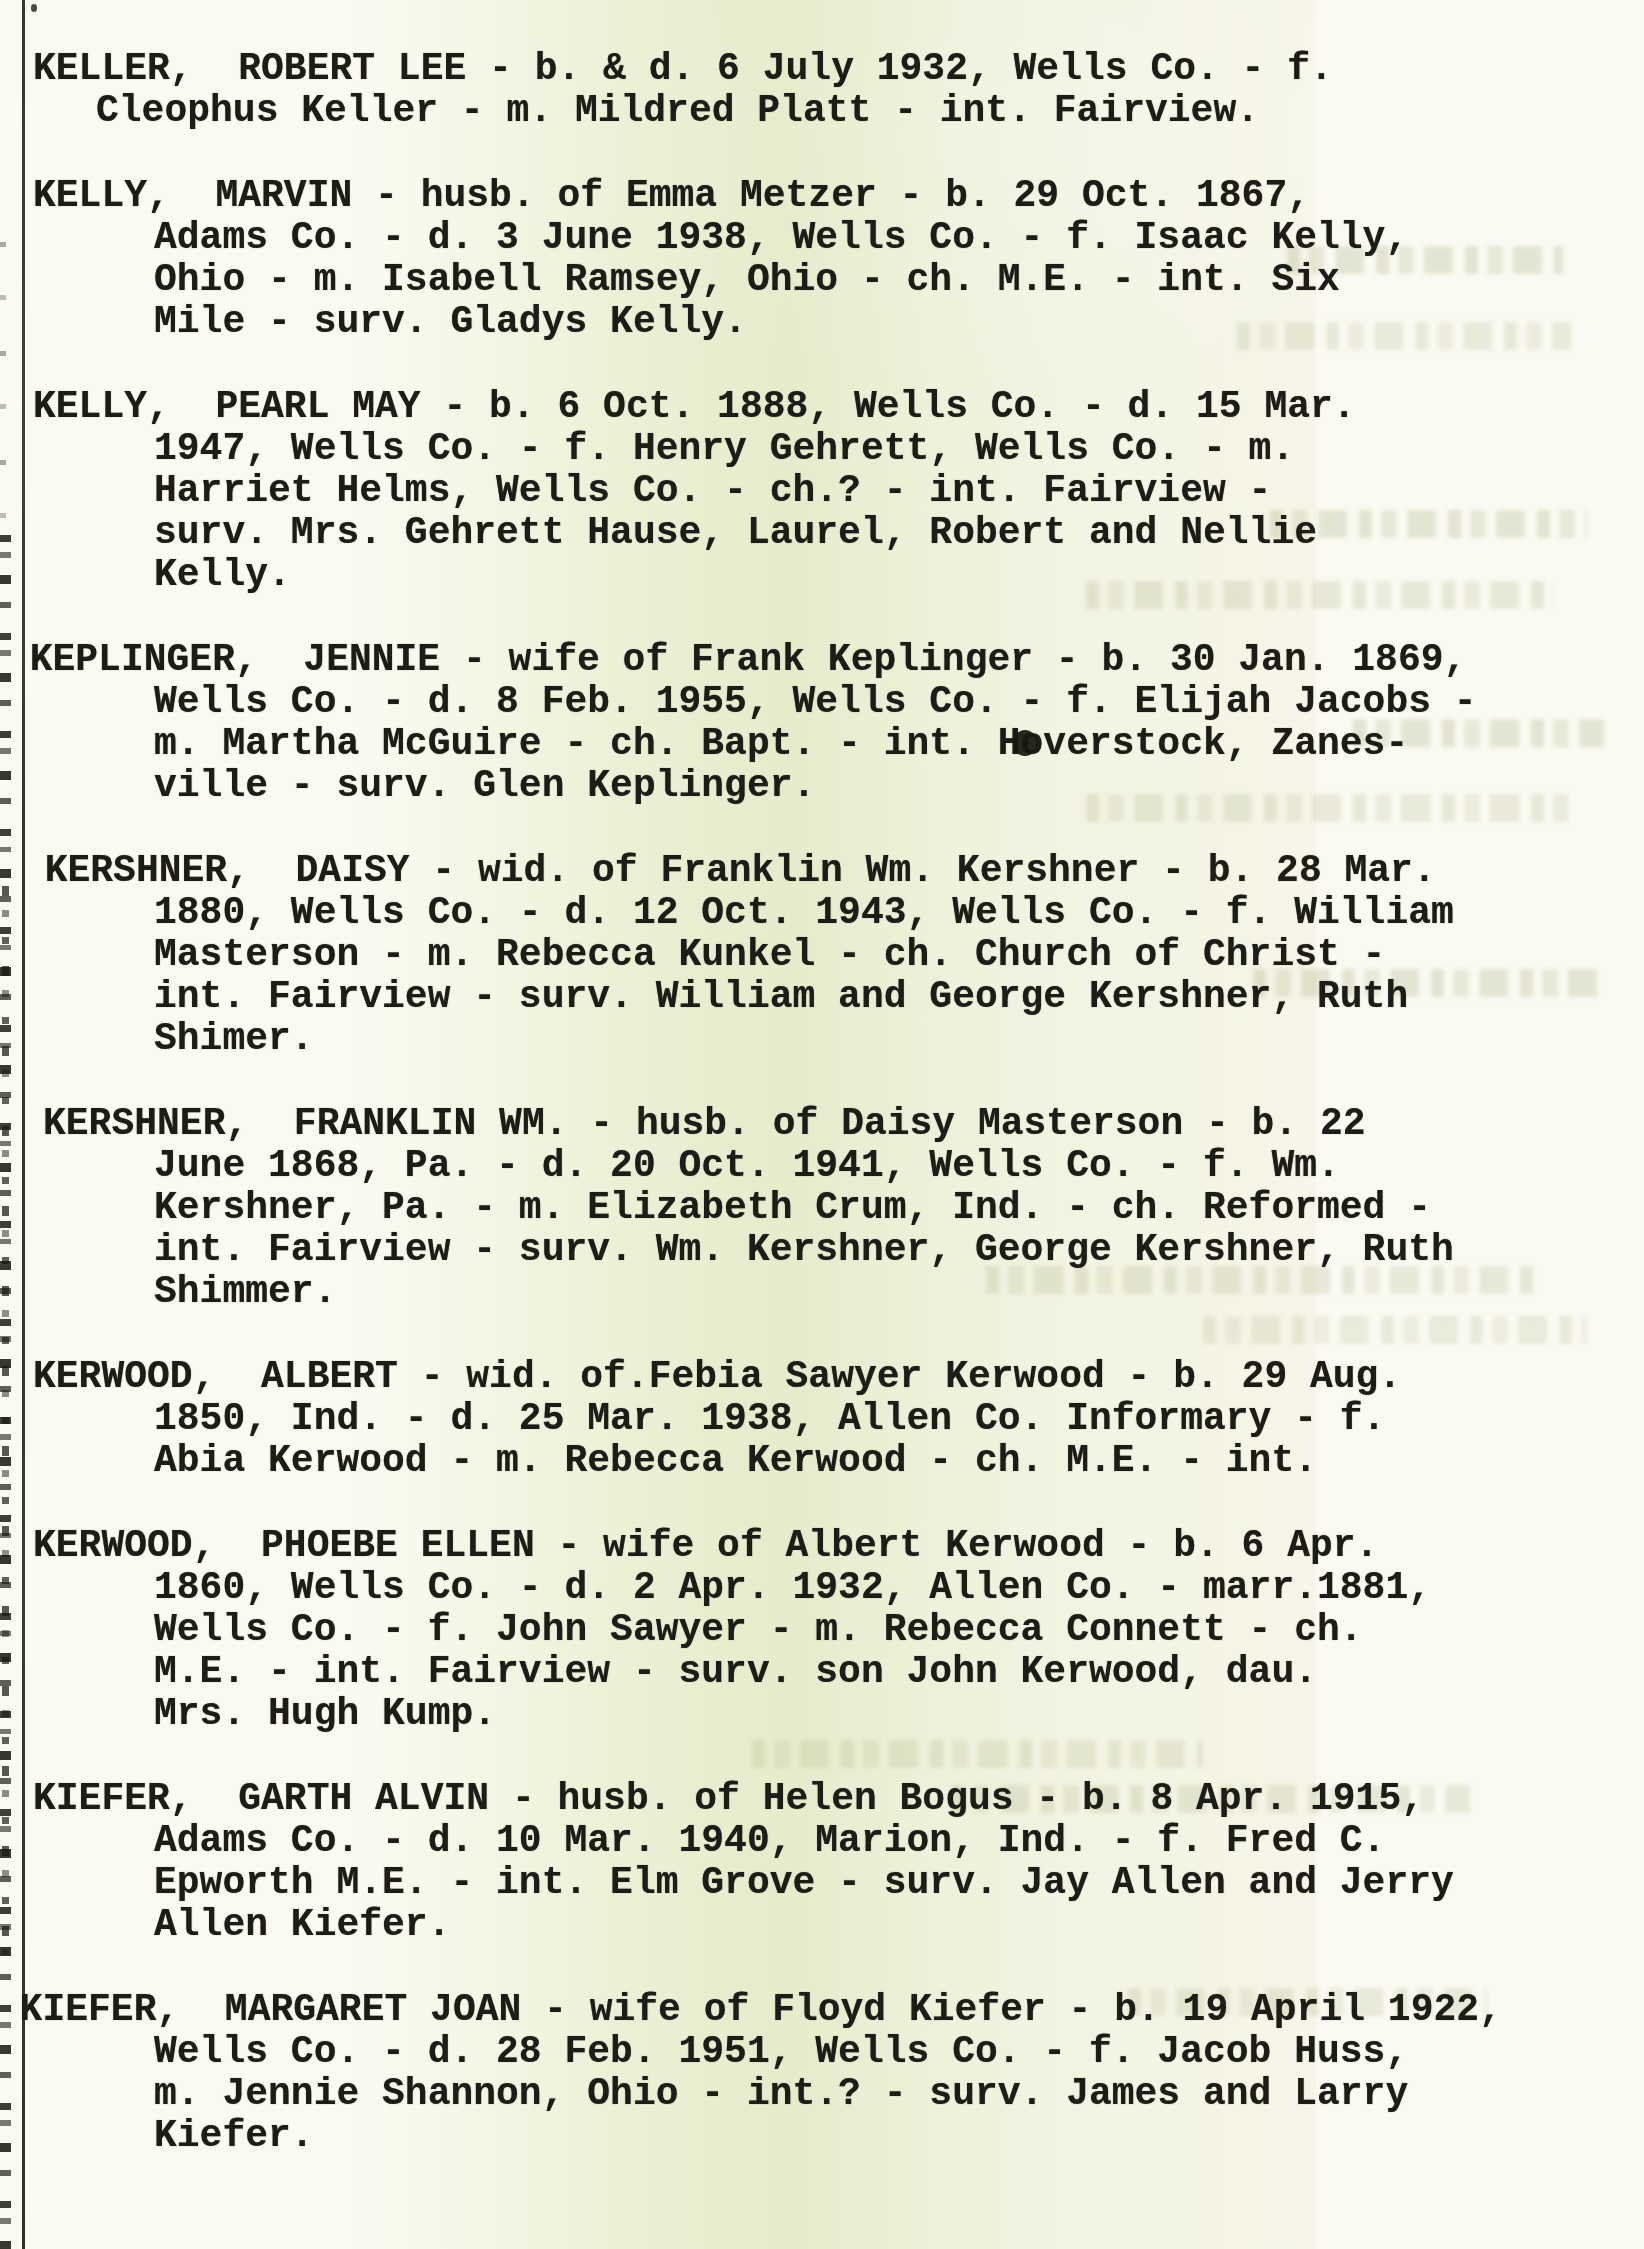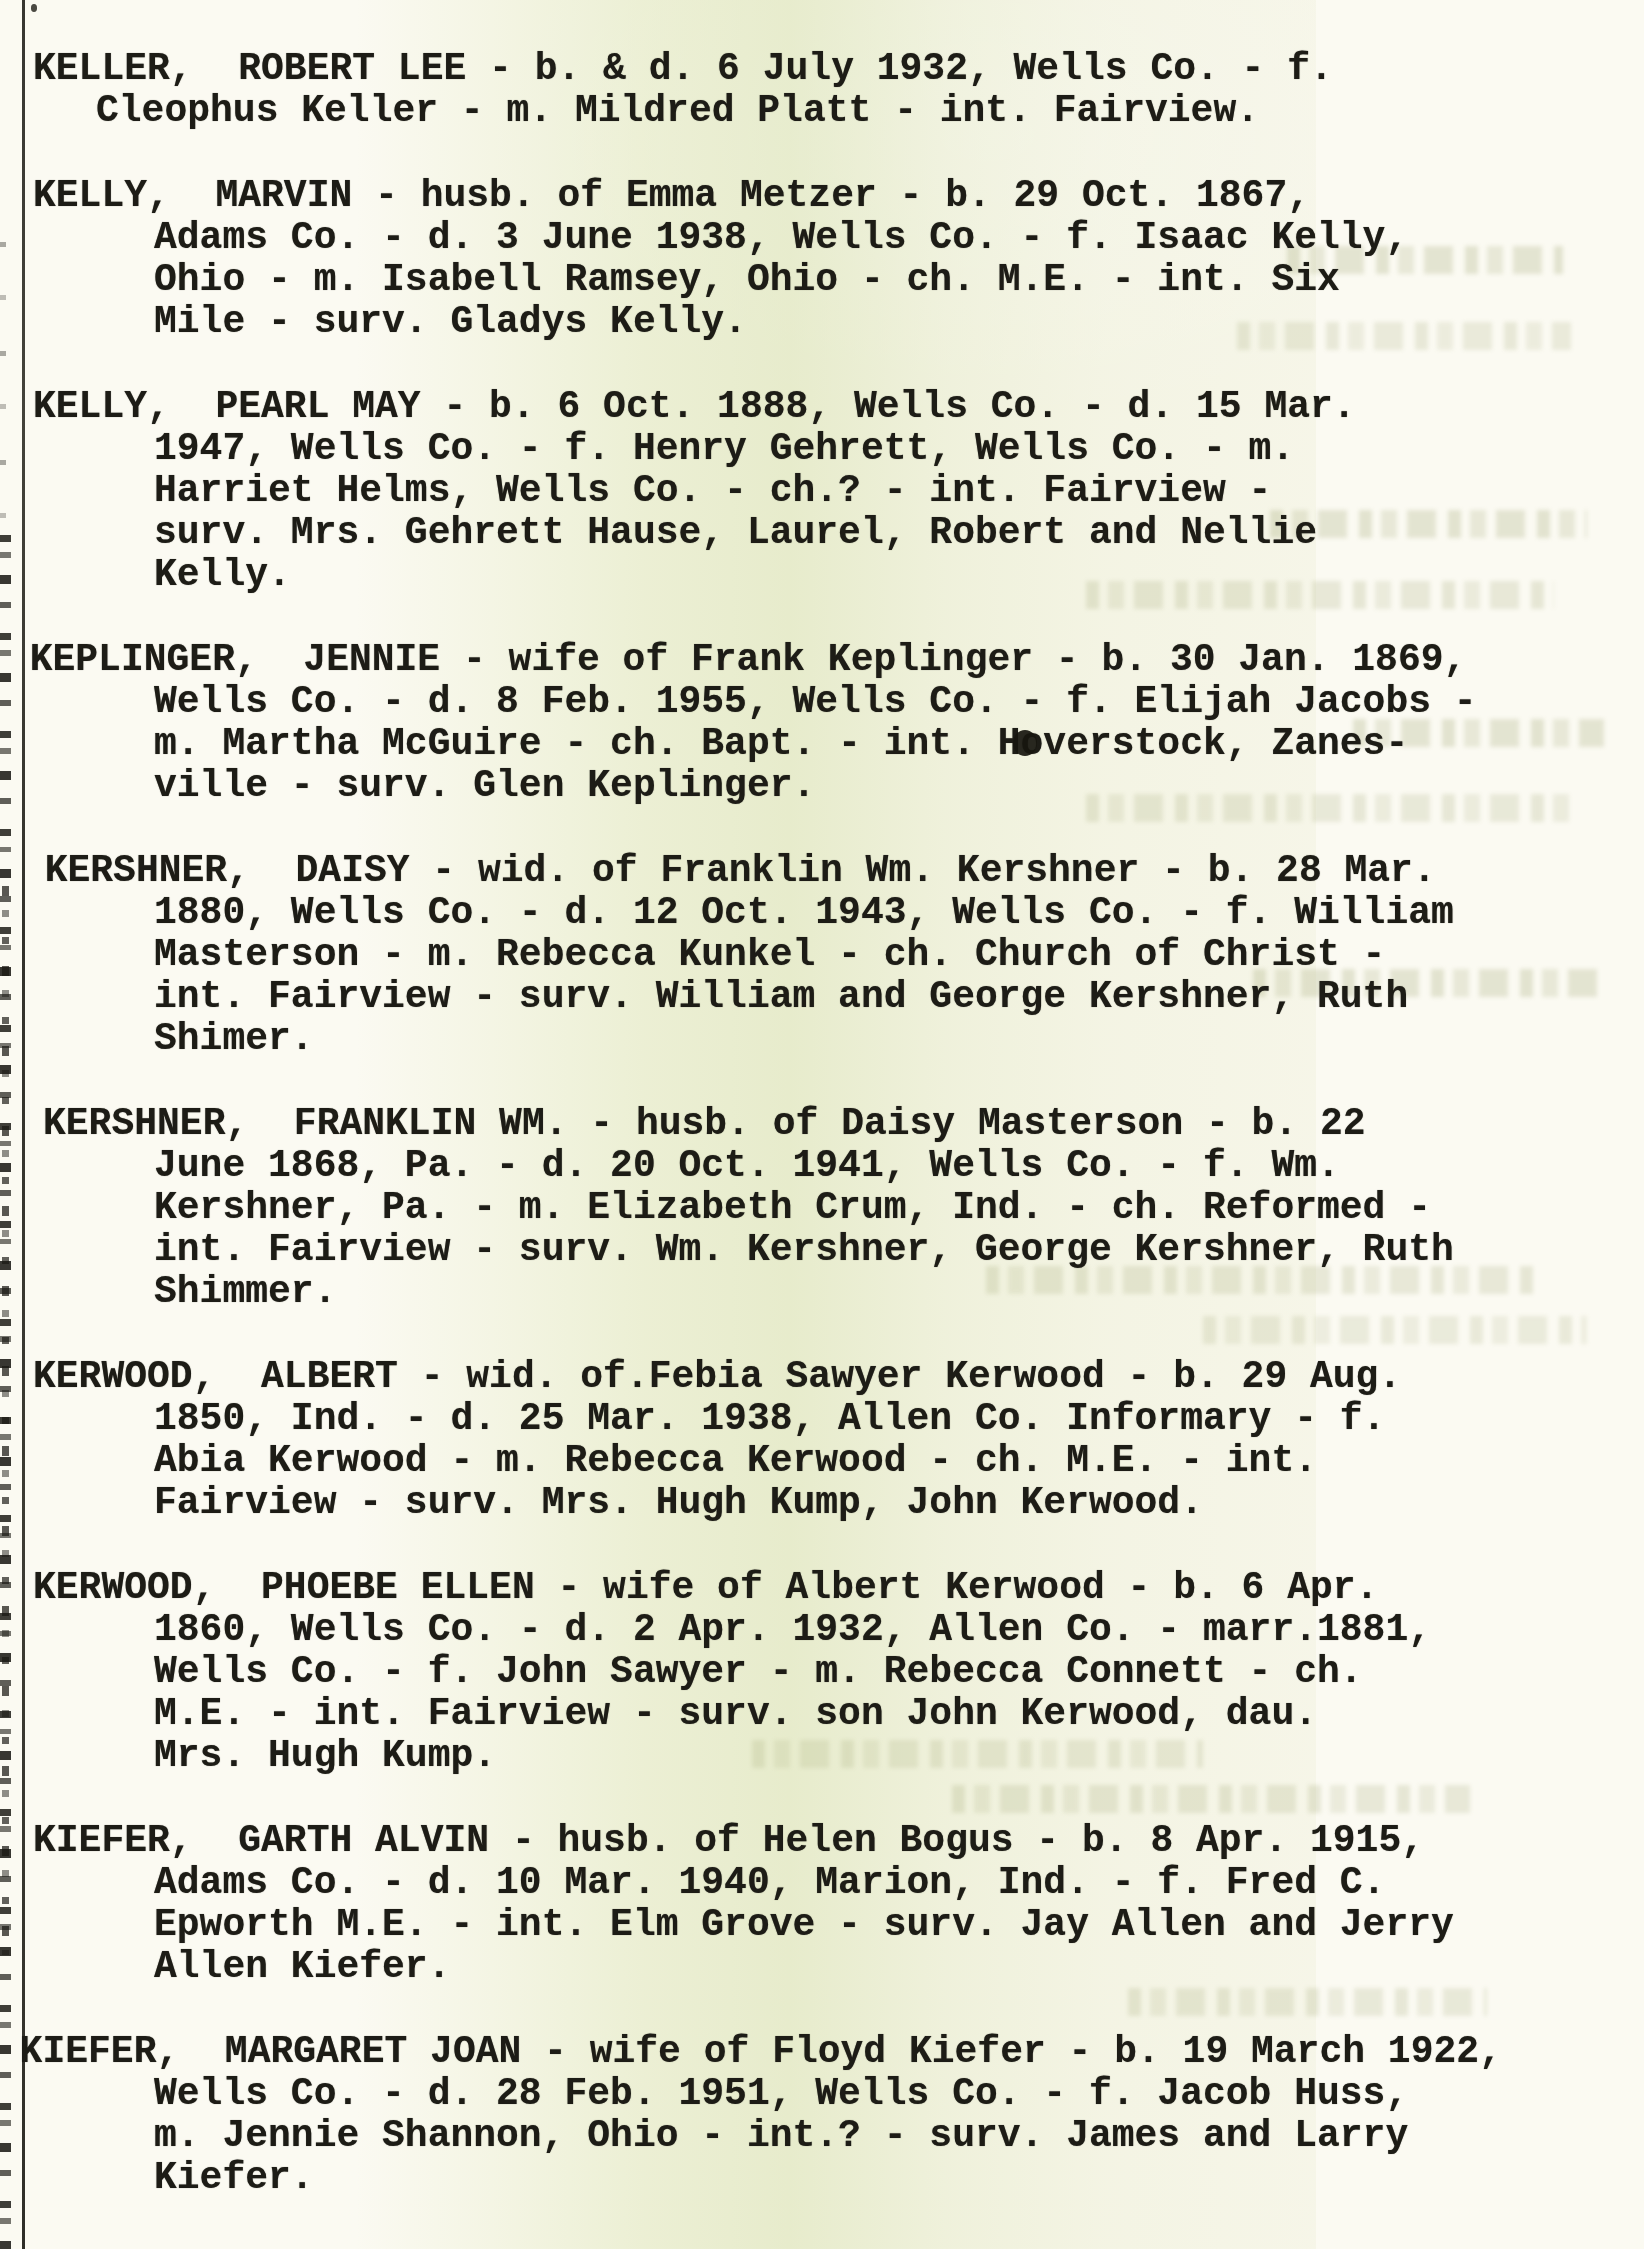--- a/index.html
+++ b/index.html
@@ -186,40 +186,39 @@
       <div class="line">June 1868, Pa. - d. 20 Oct. 1941, Wells Co. - f. Wm.</div>
       <div class="line">Kershner, Pa. - m. Elizabeth Crum, Ind. - ch. Reformed -</div>
       <div class="line">int. Fairview - surv. Wm. Kershner, George Kershner, Ruth</div>
       <div class="line">Shimmer.</div>
     </div>
 
     <div class="entry">
       <div class="line first">KERWOOD,  ALBERT - wid. of.Febia Sawyer Kerwood - b. 29 Aug.</div>
       <div class="line">1850, Ind. - d. 25 Mar. 1938, Allen Co. Informary - f.</div>
       <div class="line">Abia Kerwood - m. Rebecca Kerwood - ch. M.E. - int.</div>
-      <div class="line">Fairview - surv. Mrs. Hugh Kump, John Kerwood.</div>
     </div>
 
     <div class="entry">
       <div class="line first">KERWOOD,  PHOEBE ELLEN - wife of Albert Kerwood - b. 6 Apr.</div>
       <div class="line">1860, Wells Co. - d. 2 Apr. 1932, Allen Co. - marr.1881,</div>
       <div class="line">Wells Co. - f. John Sawyer - m. Rebecca Connett - ch.</div>
       <div class="line">M.E. - int. Fairview - surv. son John Kerwood, dau.</div>
       <div class="line">Mrs. Hugh Kump.</div>
     </div>
 
     <div class="entry">
       <div class="line first">KIEFER,  GARTH ALVIN - husb. of Helen Bogus - b. 8 Apr. 1915,</div>
       <div class="line">Adams Co. - d. 10 Mar. 1940, Marion, Ind. - f. Fred C.</div>
       <div class="line">Epworth M.E. - int. Elm Grove - surv. Jay Allen and Jerry</div>
       <div class="line">Allen Kiefer.</div>
     </div>
 
     <div class="entry">
-      <div class="line first">KIEFER,  MARGARET JOAN - wife of Floyd Kiefer - b. 19 March 1922,</div>
+      <div class="line first">KIEFER,  MARGARET JOAN - wife of Floyd Kiefer - b. 19 April 1922,</div>
       <div class="line">Wells Co. - d. 28 Feb. 1951, Wells Co. - f. Jacob Huss,</div>
       <div class="line">m. Jennie Shannon, Ohio - int.? - surv. James and Larry</div>
       <div class="line">Kiefer.</div>
     </div>
 
   </div>
 
   <div class="ink-blot"></div>
 
 </div>

